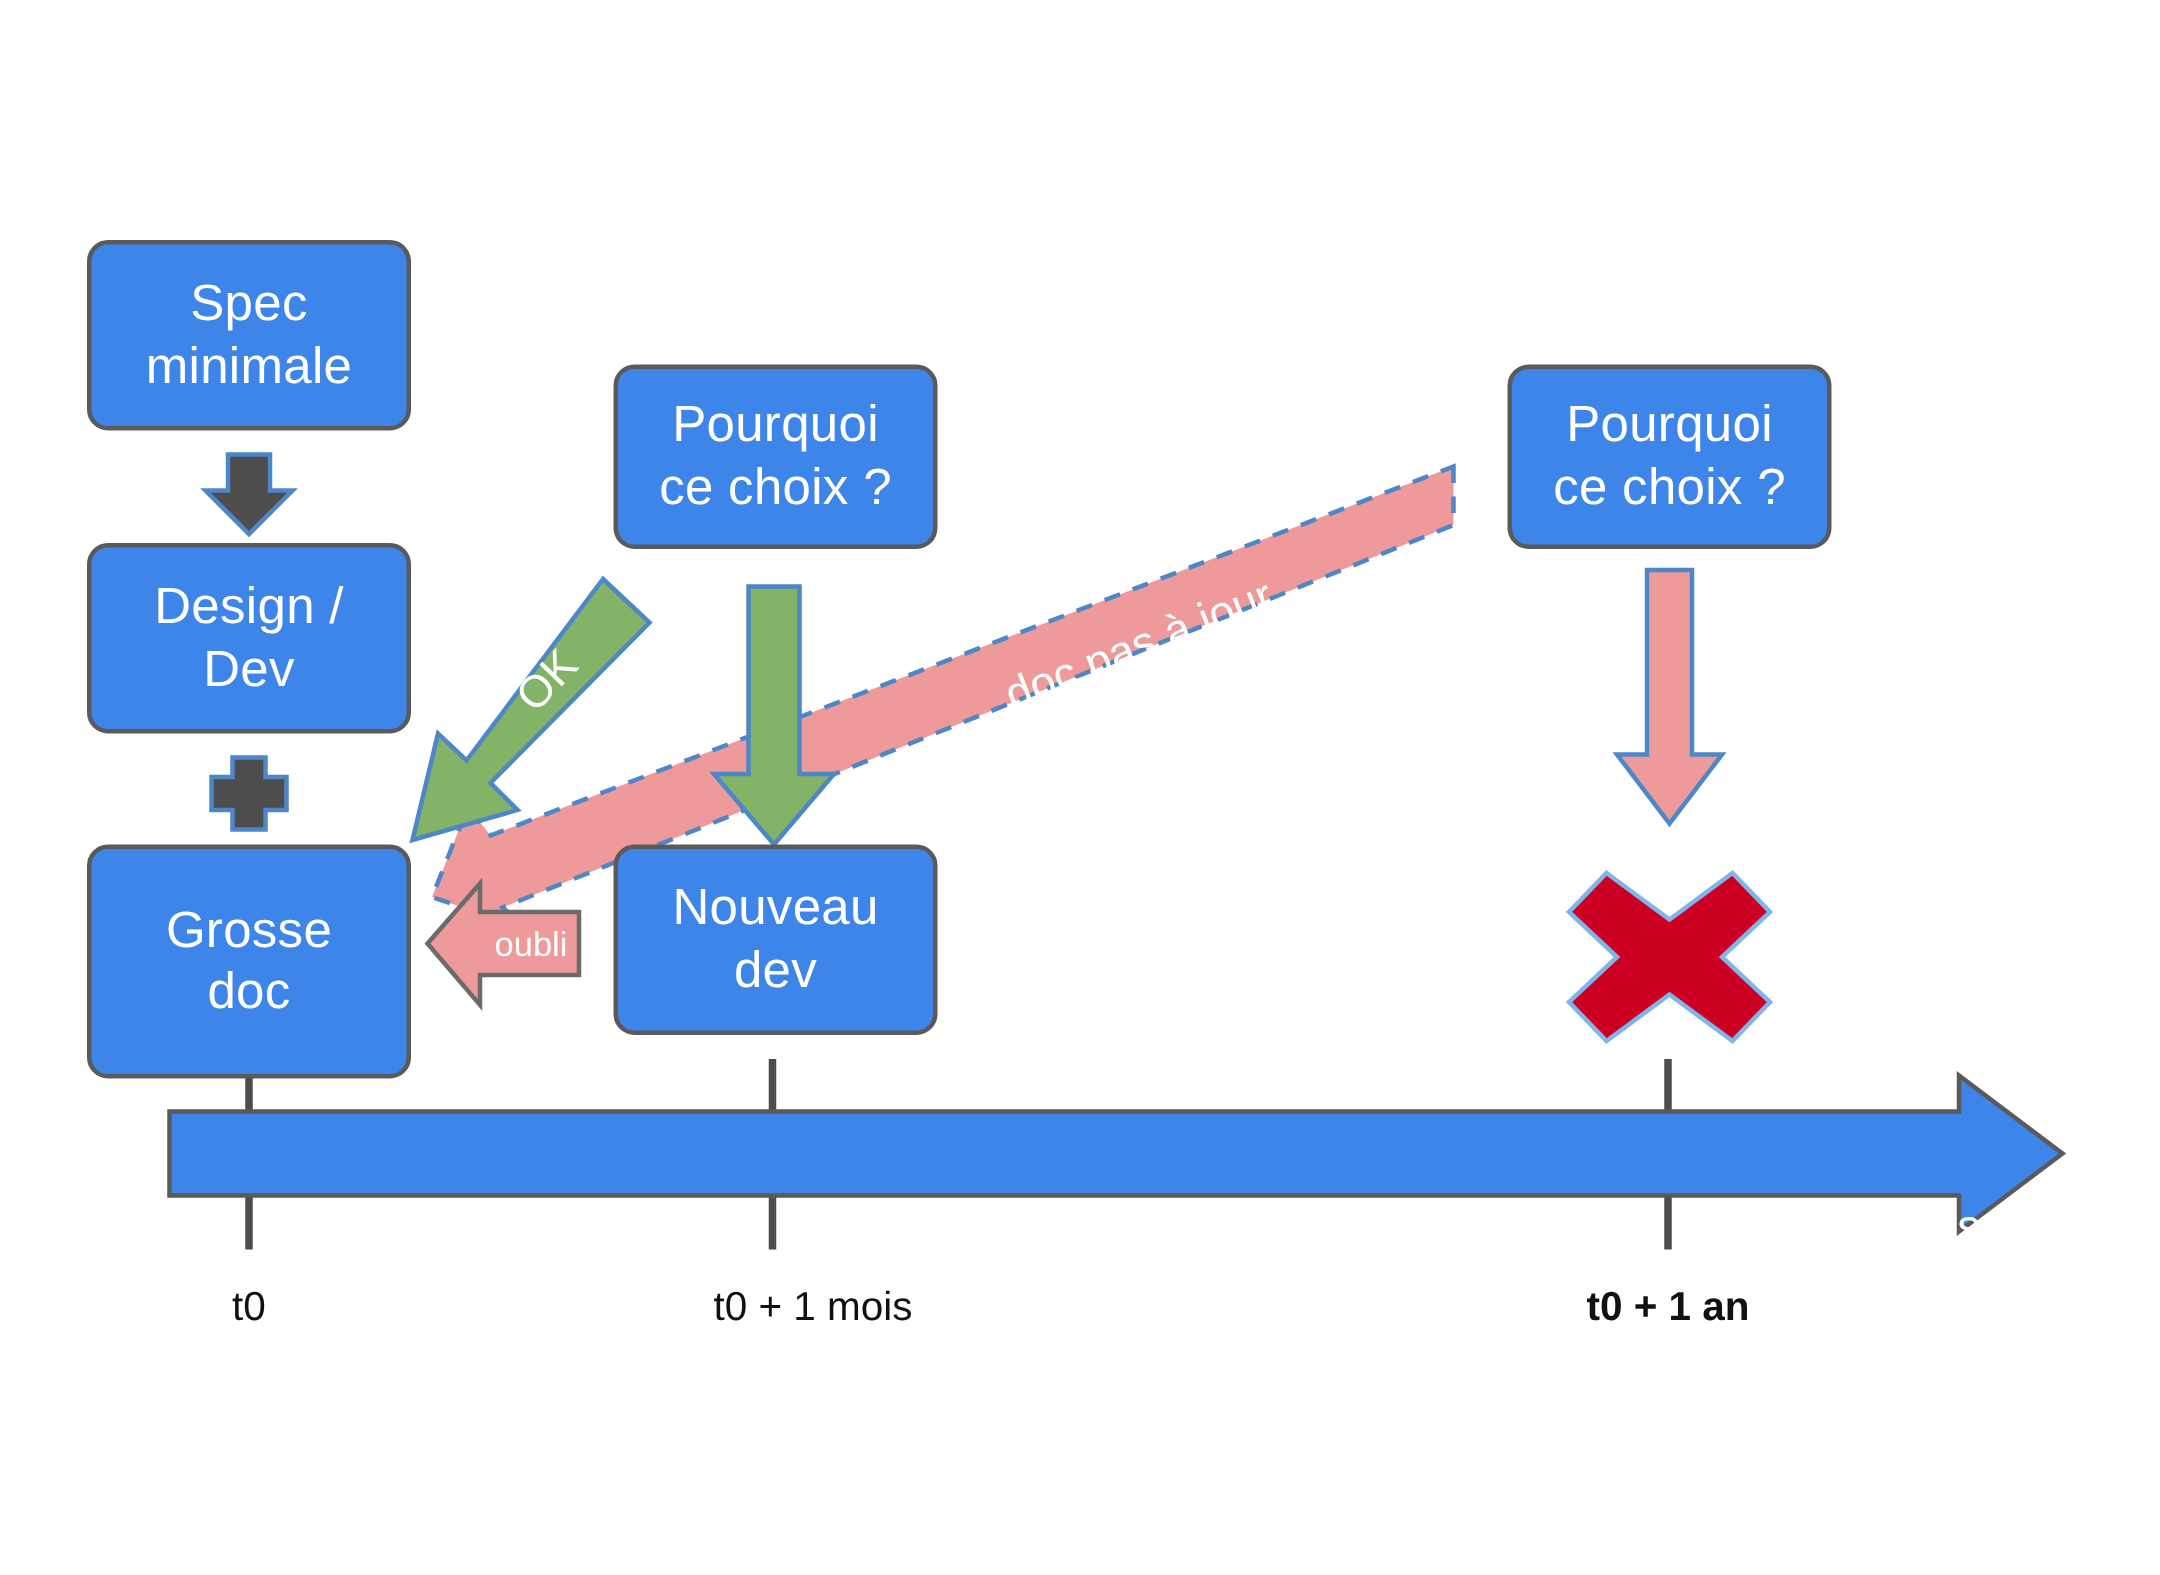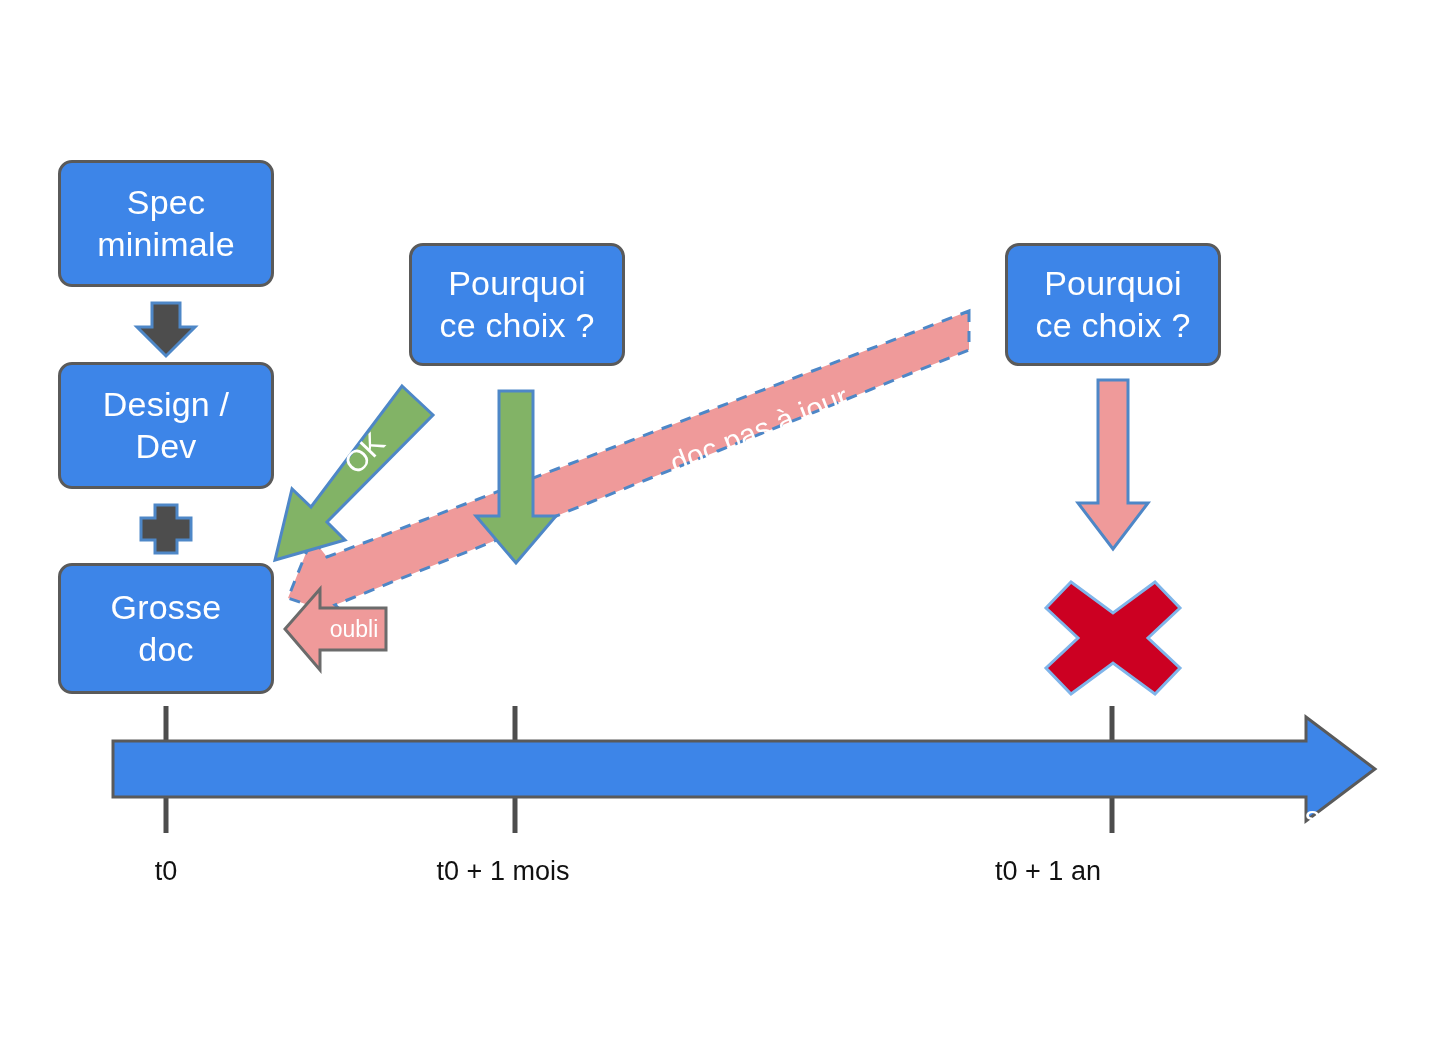--- a/index.html
+++ b/index.html
@@ -121,31 +121,33 @@
     </g>
 
   </svg>
 
   <div class="node-box" style="left:58px; top:362px; width:216px; height:127px;">Design /
 Dev</div>
 
   <div class="node-box" style="left:58px; top:160px; width:216px; height:127px;">Spec
 minimale</div>
 
-  <div class="node-box" style="left:58px; top:563px; width:216px; height:131px;">Grosse
+  <div class="node-box" style="left:58px; top:563px; width:216px; height:156px;">Grosse
 doc</div>
 
   <div class="node-box" style="left:409px; top:243px; width:216px; height:123px;">Pourquoi
 ce choix ?</div>
 
+  <div class="node-box" style="left:409px; top:563px; width:216px; height:127px;">Nouveau
+dev</div>
 
   <div class="node-box" style="left:1005px; top:243px; width:216px; height:123px;">Pourquoi
 ce choix ?</div>
 
   <div class="temps-label" style="left:1229px; top:753px;">Temps</div>
 
   <div class="tick-label" style="left:166px; top:856px;">t0</div>
 
-  <div class="tick-label" style="left:503px; top:856px;">t0 + 1 mois</div>
+  <div class="tick-label" style="left:542px; top:856px;">t0 + 1 mois</div>
 
-  <div class="tick-label" style="left:1048px; top:856px;">t0 + 1 an</div>
+  <div class="tick-label" style="left:1112px; top:856px;font-weight:bold;">t0 + 1 an</div>
 
 </div>
 
 </body></html>

